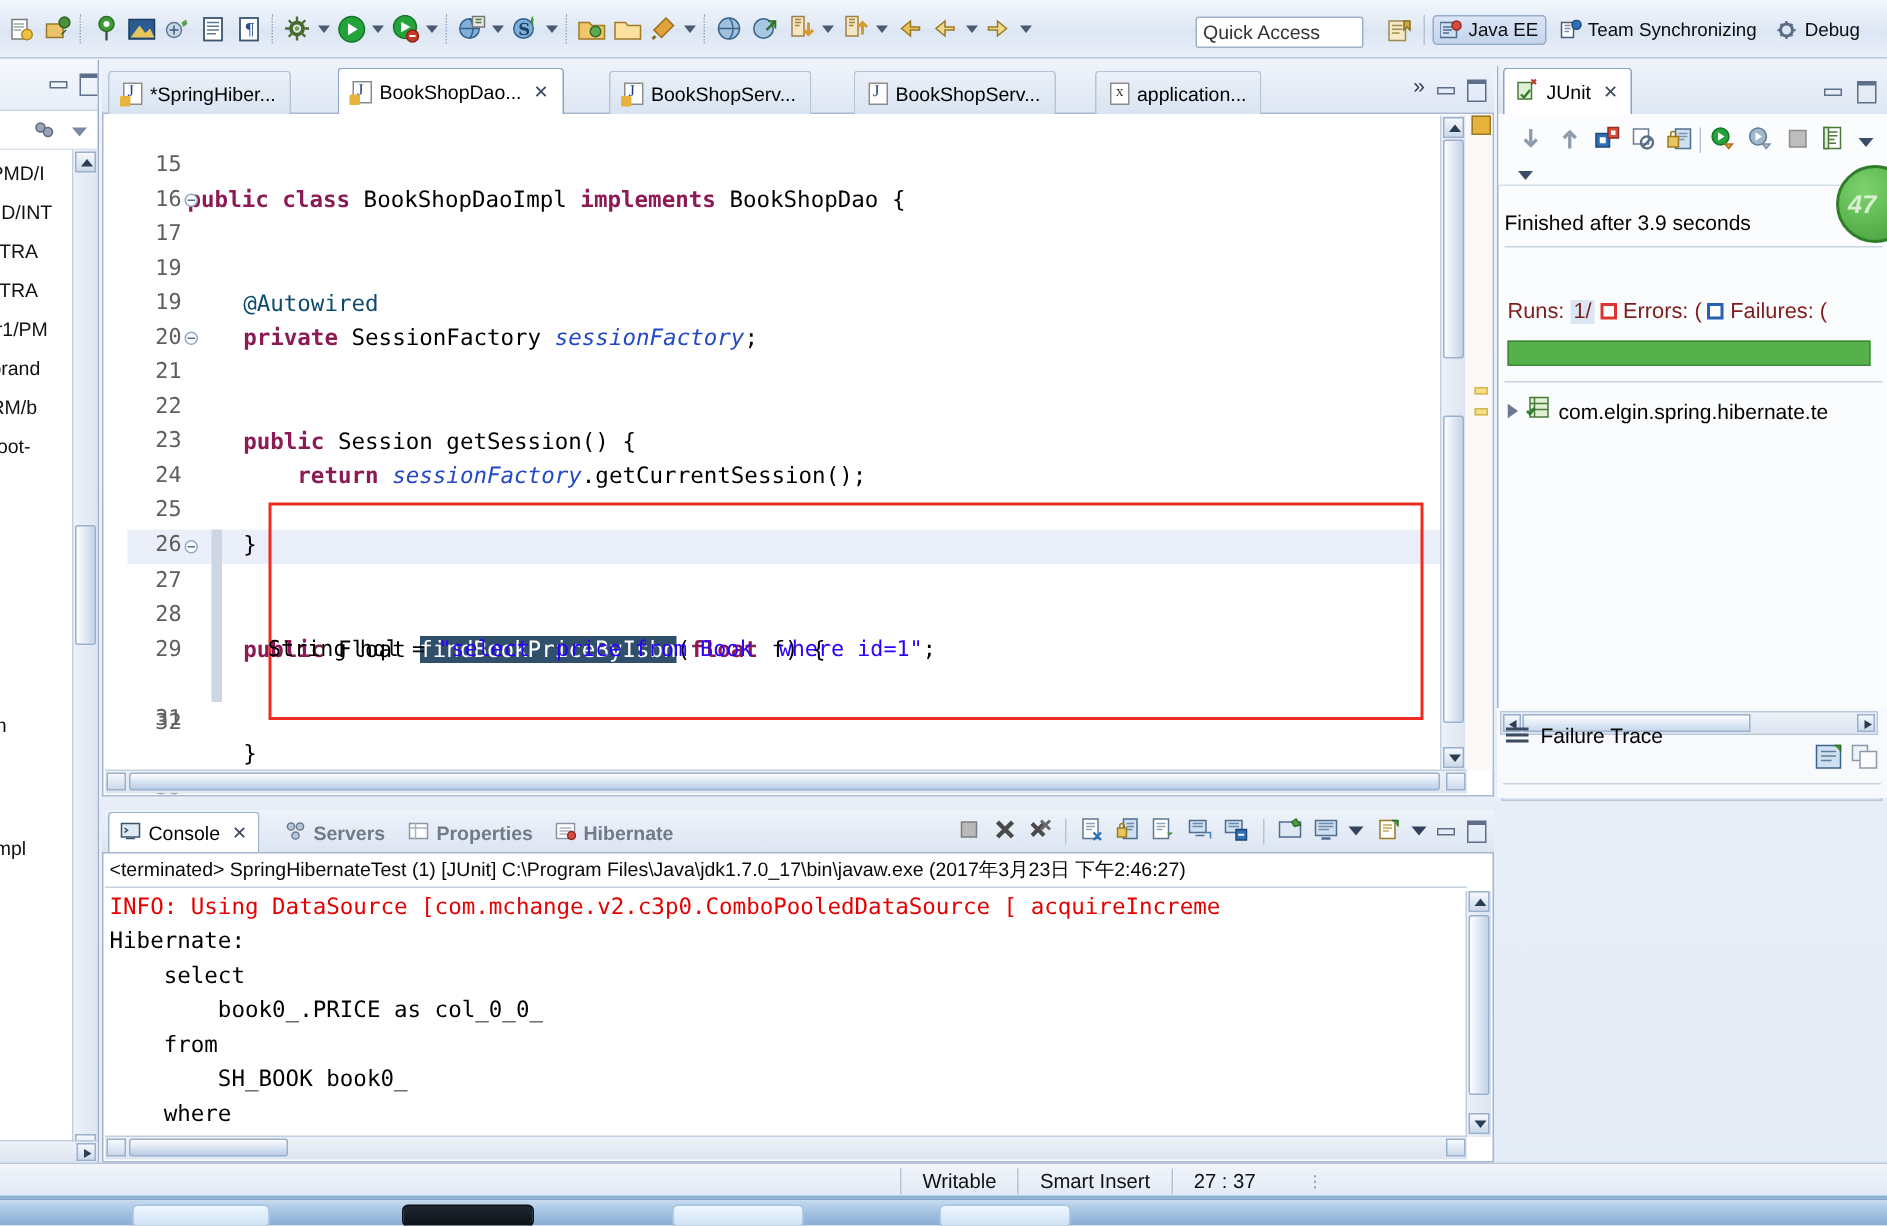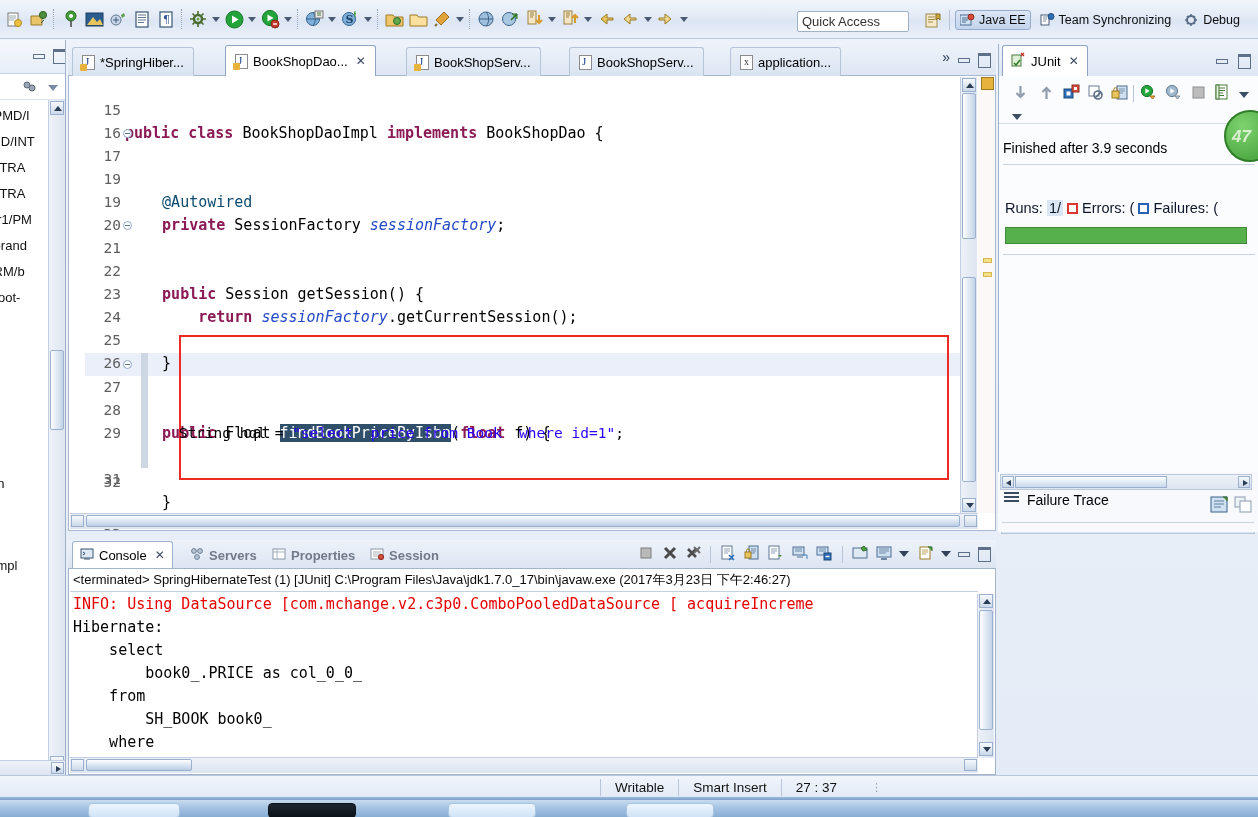--- a/index.html
+++ b/index.html
@@ -193,21 +193,21 @@
     padding:0 8px;background:#fff;border:1px solid #8fa4c2;border-bottom:none;border-radius:3px 3px 0 0;font-size:13px;}
   .ju-min,.ju-max{position:absolute;top:9px;width:13px;height:13px;}
   .ju-min{right:30px;} .ju-max{right:8px;}
   .ju-min::after{content:"";position:absolute;left:1px;bottom:2px;width:10px;height:3px;border:1px solid #5d6f89;}
   .ju-max::after{content:"";position:absolute;left:1px;top:1px;width:11px;height:11px;border:1px solid #5d6f89;border-top-width:3px;}
   .ju-toolrow{position:relative;height:48px;border-bottom:1px solid #d5dfec;background:#fbfcfe;}
   .ju-ico{position:absolute;width:18px;height:18px;top:8px;}
   .ju-caret{position:absolute;top:16px;border-left:5px solid transparent;border-right:5px solid transparent;border-top:6px solid #3c4d66;}
   .ju-finished{position:absolute;left:4px;top:96px;font-size:14px;color:#000;}
   .ju-hr{position:absolute;left:4px;top:120px;width:252px;height:1px;background:#c9d4e3;}
-  .ju-counts{position:absolute;left:6px;top:156px;font-size:14.5px;color:#0f172a;white-space:nowrap;}
+  .ju-counts{position:absolute;left:6px;top:156px;font-size:14.5px;color:#7f1d1d;white-space:nowrap;}
   .ju-counts .num{background:#dbe6f5;padding:0 2px;}
   .err-ico{display:inline-block;width:11px;height:11px;background:#d33;position:relative;top:1px;}
   .err-ico::after{content:"";position:absolute;left:2px;top:2px;width:7px;height:7px;background:#fff;}
   .fail-ico{display:inline-block;width:11px;height:11px;background:#2a5fb8;position:relative;top:1px;}
   .fail-ico::after{content:"";position:absolute;left:2px;top:2px;width:7px;height:7px;background:#fff;}
   .ju-progress{position:absolute;left:6px;top:183px;width:242px;height:17px;background:#56b14c;border:1px solid #3f8a38;}
   .ju-hr2{position:absolute;left:4px;top:210px;width:252px;height:1px;background:#c9d4e3;}
   .ju-treerow{position:absolute;left:6px;top:220px;display:flex;align-items:center;gap:5px;font-size:14px;white-space:nowrap;overflow:hidden;width:254px;}
   .tri-right{width:0;height:0;border-top:5px solid transparent;border-bottom:5px solid transparent;border-left:7px solid #6b7a90;}
   .ju-hsb{position:absolute;left:2px;top:473px;width:254px;height:17px;background:linear-gradient(180deg,#edf1f7,#dde5f1);border:1px solid #b9c7da;}
@@ -218,21 +218,21 @@
   }
   .green-dial span{
     position:absolute;left:6px;top:15px;color:#d8f0cf;font-size:17px;font-style:italic;font-weight:bold;
   }
   
   .ft{
     position:absolute;left:998px;top:472px;width:260px;height:60px;background:#f7f9fc;
   }
   .ft-sb{position:absolute;left:2px;top:2px;width:252px;height:16px;background:linear-gradient(180deg,#edf1f7,#dde5f1);border:1px solid #b9c7da;}
   .ft-sb-thumb{position:absolute;left:14px;top:1px;width:152px;height:12px;background:linear-gradient(180deg,#fdfeff,#c8d8ec);border:1px solid #9ab0cd;}
-  .ft-title{position:absolute;left:6px;top:20px;display:flex;gap:8px;font-size:14px;}
+  .ft-title{position:absolute;left:6px;top:10px;display:flex;align-items:center;gap:8px;font-size:14px;}
   .ft-hamb{width:15px;height:11px;position:relative;}
   .ft-hamb i{position:absolute;left:0;width:15px;height:2px;background:#3a4a60;display:block;}
   .ft-ico{position:absolute;top:24px;width:19px;height:17px;}
   .ft-hr{position:absolute;left:4px;top:50px;width:252px;height:1px;background:#c9d4e3;}
 
   
   .statusbar{
     position:absolute;left:0;bottom:18px;width:1258px;height:24px;
     background:linear-gradient(180deg,#f1f5fb,#e1e9f5);
     border-top:1px solid #b9c7dc;
@@ -672,21 +672,21 @@
         <span>Properties</span>
       </div>
       <div class="ctab inact" style="left:295px">
         <span>
           <svg width="14" height="14" viewBox="0 0 14 14">
               <rect x="1" y="2" width="12" height="10" fill="#fff" stroke="#8b96a6"></rect>
               <path d="M3 5h8M3 7h8M3 9h5" stroke="#aab4c2"></path>
               <circle cx="11" cy="10" r="2.6" fill="#d94b3a" stroke="#8e2c20"></circle>
             </svg>
         </span>
-        <span>Session</span>
+        <span>Hibernate</span>
       </div>
 
       <span class="ctool" style="left:570px">
         <svg width="16" height="16" viewBox="0 0 16 16">
             <rect x="3" y="3" width="10" height="10" fill="#b9b9b9" stroke="#7d7d7d"></rect>
           </svg>
       </span>
       <span class="ctool" style="left:594px">
         <svg width="16" height="16" viewBox="0 0 16 16">
             <path d="M3 3l10 10M13 3L3 13" stroke="#4a4a4a" stroke-width="3"></path>
@@ -892,20 +892,31 @@
       <span>Errors:</span>
       <span>(</span>
       <span class="fail-ico"></span>
       <span>Failures:</span>
       <span>(</span>
     </div>
 
     <div class="ju-progress"></div>
     <div class="ju-hr2"></div>
 
+    <div class="ju-treerow">
+      <span class="tri-right"></span>
+      <span>
+        <svg width="17" height="16" viewBox="0 0 17 16">
+            <rect x="3" y="1" width="12" height="13" fill="#dff0d8" stroke="#4a7a3a"></rect>
+            <path d="M6 1v13M3 5h12M3 9h12" stroke="#4a7a3a"></path>
+            <path d="M1 10l2 2 3-4" stroke="#2f7d28" stroke-width="1.8" fill="none"></path>
+          </svg>
+      </span>
+      <span>com.elgin.spring.hibernate.te</span>
+    </div>
 
     <div class="ju-hsb"></div>
   </div>
 
   <div class="ft">
     <div class="ft-sb">
       <div style="position:absolute;left:1px;top:1px;width:12px;height:12px;background:linear-gradient(180deg,#f6f9fd,#ccd9ea);border:1px solid #9ab0cd">
         <span style="position:absolute;left:3px;top:3px;width:0;height:0;border-top:3px solid transparent;border-bottom:3px solid transparent;border-right:5px solid #2b3d55"></span>
       </div>
       <div class="ft-sb-thumb"></div>

